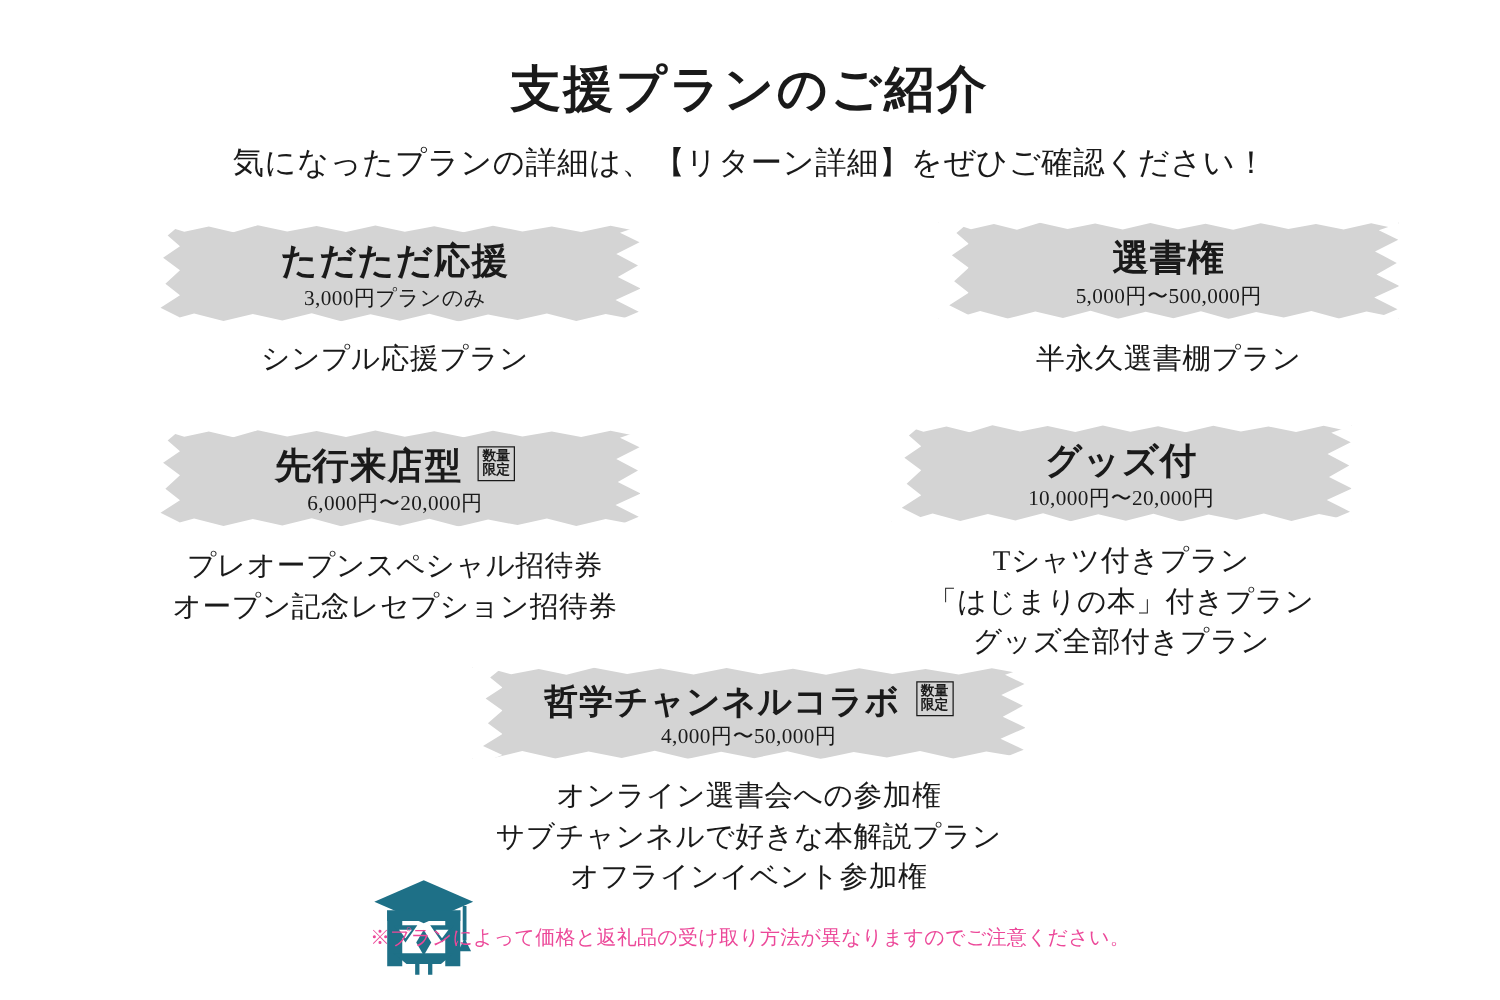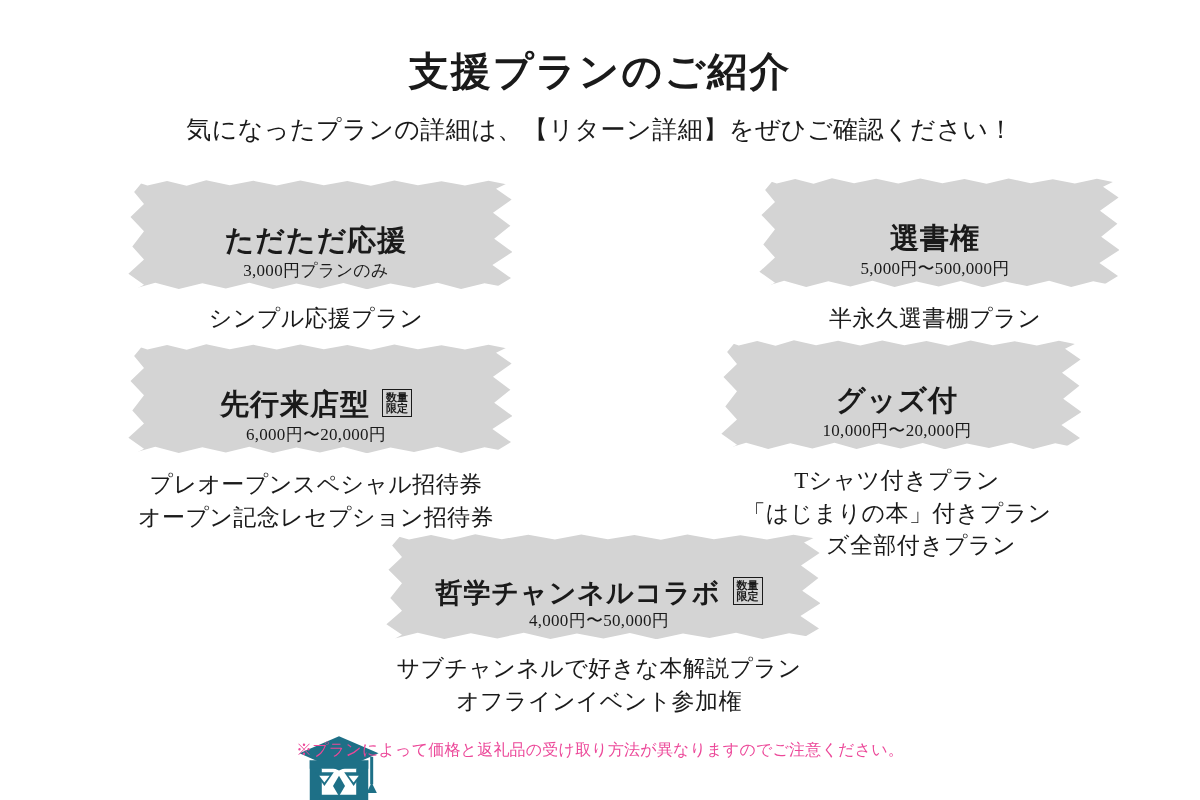--- a/index.html
+++ b/index.html
@@ -56,21 +56,21 @@
   .banner-edge-top{
     position:absolute;left:0;right:0;top:-1px;height:7px;background:#ffffff;
     clip-path:polygon(0 100%,3% 22%,7% 92%,12% 30%,17% 96%,22% 18%,28% 88%,34% 26%,40% 94%,46% 20%,52% 90%,58% 28%,64% 96%,70% 22%,76% 88%,82% 32%,88% 94%,94% 24%,100% 90%,100% 0,0 0);
     z-index:2;
   }
   .banner-edge-bot{
     position:absolute;left:0;right:0;bottom:-1px;height:8px;background:#ffffff;
     clip-path:polygon(0 0,4% 78%,9% 10%,15% 86%,21% 16%,27% 80%,33% 8%,39% 88%,45% 18%,51% 82%,57% 12%,63% 90%,69% 20%,75% 76%,81% 10%,87% 86%,93% 16%,100% 80%,100% 100%,0 100%);
     z-index:2;
   }
-  .banner-inner{position:relative;z-index:3;margin-top:32px;}
+  .banner-inner{position:relative;z-index:3;}
 
   .plan-name{
     display:inline-block;
     font-size:29px;font-weight:bold;
     letter-spacing:1px;
     vertical-align:middle;
   }
   .plan-price{
     display:block;
     font-size:17px;font-weight:400;
@@ -227,20 +227,21 @@
         <polygon points="22,48 44,48 33,64" fill="#1e7087"></polygon>
         <polygon points="27,52 39,52 33,60" fill="#ffffff"></polygon>
 
         <polygon points="56,48 78,48 67,64" fill="#1e7087"></polygon>
         <polygon points="61,52 73,52 67,60" fill="#ffffff"></polygon>
 
         <polygon points="50,52 57,64 50,76 43,64" fill="#1e7087"></polygon>
 
         <path d="M22,74 L78,74 L66,84 L58,84 L58,94 L54,94 L54,84 L46,84 L46,94 L42,94 L42,84 L34,84 Z" fill="#1e7087"></path>
       </svg>
+      <div>オンライン選書会への参加権</div>
       <div>サブチャンネルで好きな本解説プラン</div>
       <div>オフラインイベント参加権</div>
     </div>
   </div>
 
   <div class="footnote">※プランによって価格と返礼品の受け取り方法が異なりますのでご注意ください。</div>
 
 </div>
 
 </body></html>

